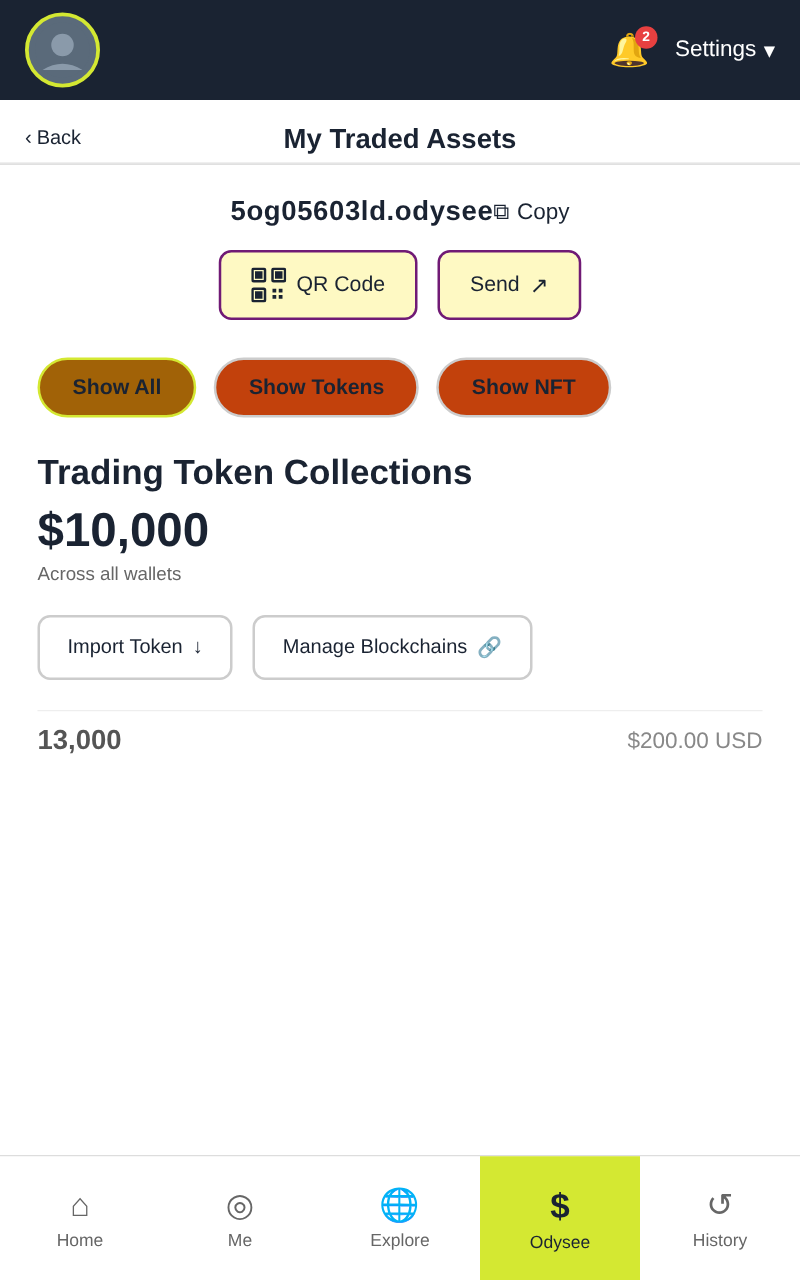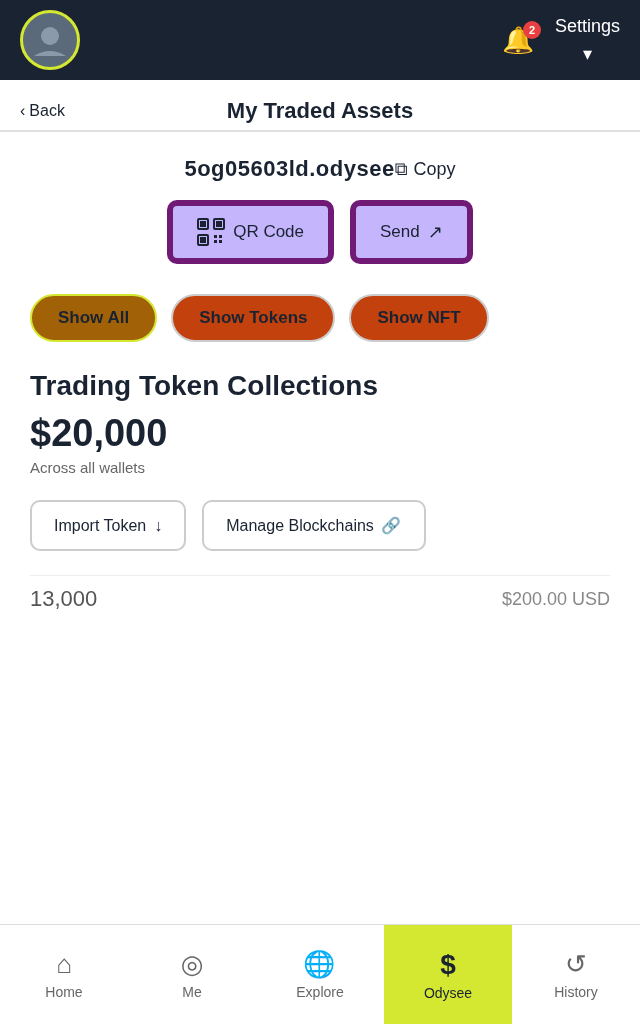--- a/index.html
+++ b/index.html
@@ -56,26 +56,25 @@
       height: 18px;
       border-radius: 50%;
       display: flex;
       align-items: center;
       justify-content: center;
     }
     .settings-btn {
       color: #fff;
       font-size: 18px;
       display: flex;
-      align-items: center;
+      align-items: flex-start;
       gap: 6px;
       cursor: pointer;
       background: none;
       border: none;
-      flex-direction: column;
     }
 
     
     .back-bar {
       display: flex;
       align-items: center;
       justify-content: center;
       padding: 18px 20px 6px;
       border-bottom: 1px solid #e0e0e0;
       position: relative;
@@ -141,23 +140,23 @@
       display: flex;
       justify-content: center;
       gap: 16px;
       margin-bottom: 30px;
     }
     .qr-btn, .send-btn {
       display: flex;
       align-items: center;
       gap: 8px;
       padding: 12px 24px;
-      border: 6px solid #701a75;
+      border: 2px solid #701a75;
       border-radius: 10px;
-      background: #c4b5fd;
+      background: #fef9c3;
       font-size: 17px;
       font-weight: 500;
       cursor: pointer;
       color: #1a2332;
     }
     .qr-icon {
       width: 28px;
       height: 28px;
     }
 
@@ -227,21 +226,21 @@
     
     .token-row {
       display: flex;
       align-items: center;
       justify-content: space-between;
       padding: 10px 0;
       border-top: 1px solid #eee;
     }
     .token-amount {
       font-size: 22px;
-      font-weight: 400;
+      font-weight: 700;
       color: #555;
     }
     .token-usd {
       font-size: 18px;
       color: #888;
     }
 
     
     .bottom-nav {
       height: 100px;
@@ -337,21 +336,21 @@
     </button>
   </div>
 
   <div class="filter-tabs">
     <button class="tab-btn active">Show All</button>
     <button class="tab-btn">Show Tokens</button>
     <button class="tab-btn">Show NFT</button>
   </div>
 
   <div class="collections-title">Trading Token Collections</div>
-  <div class="portfolio-value">$20,000</div>
+  <div class="portfolio-value">$10,000</div>
   <div class="portfolio-sub">Across all wallets</div>
 
   <div class="manage-buttons">
     <button class="import-btn">
       <span>Import Token</span>
       <span>↓</span>
     </button>
     <button class="manage-btn">
       <span>Manage Blockchains</span>
       <span>🔗</span>

